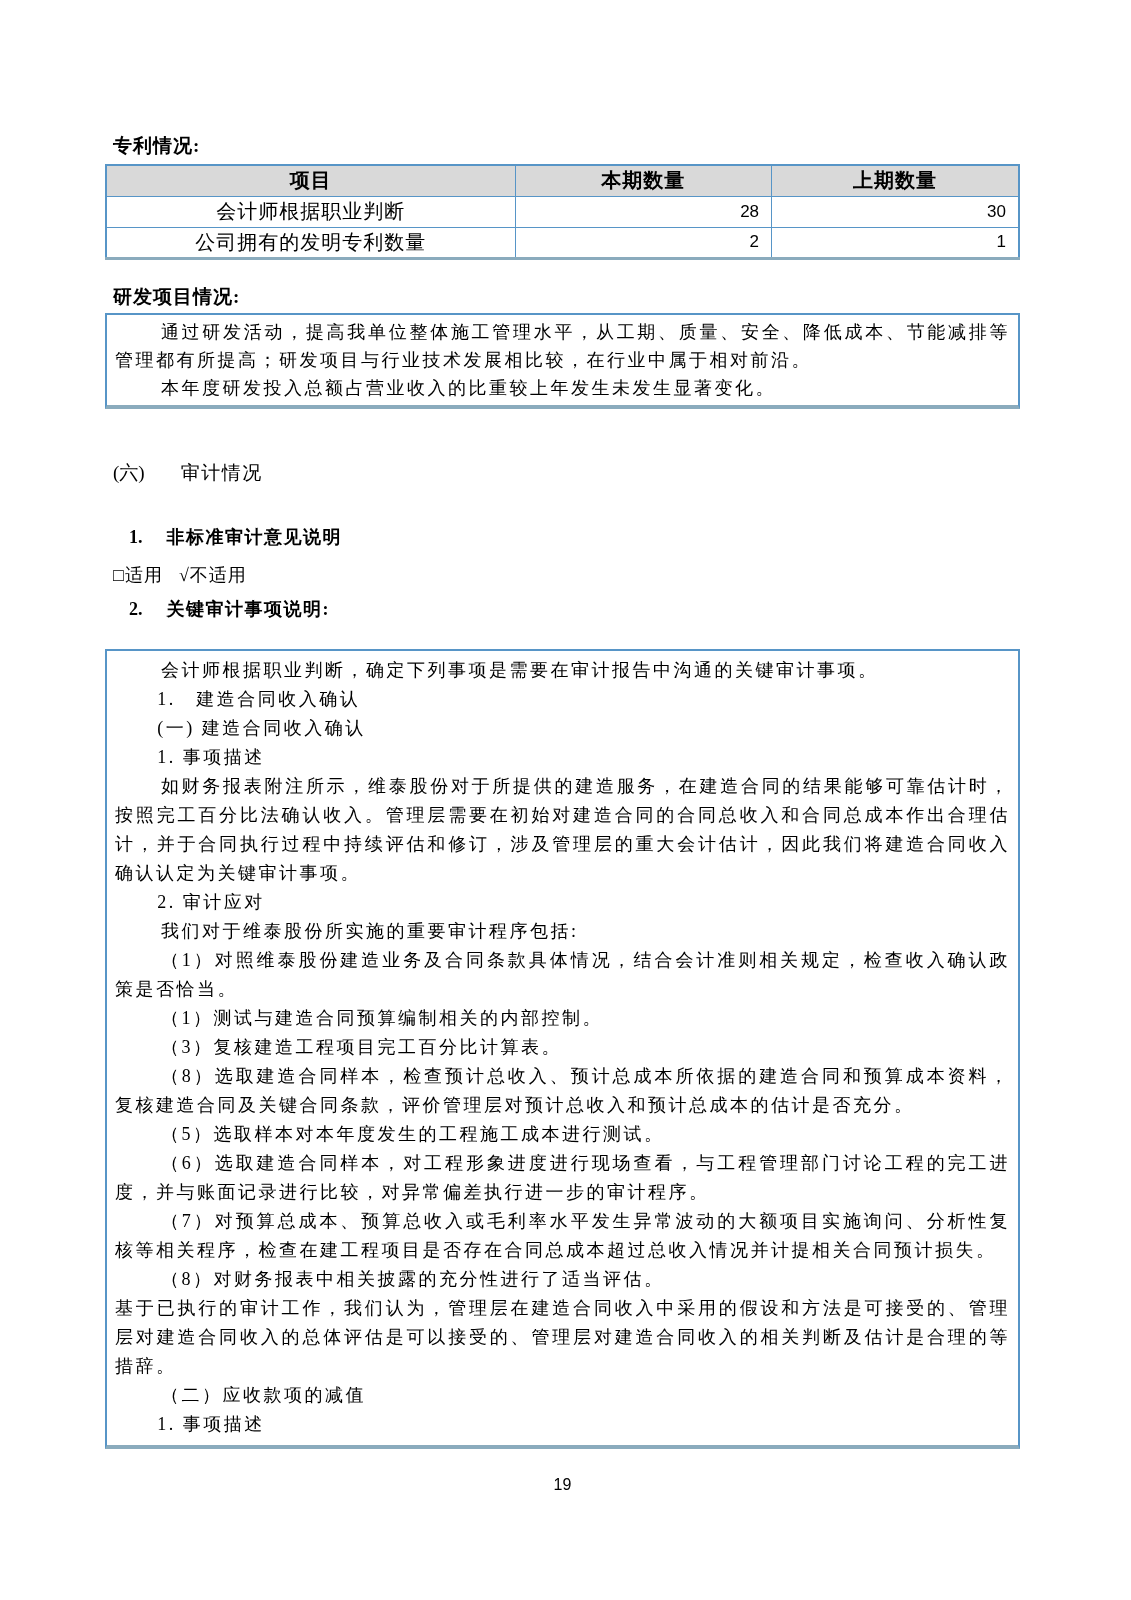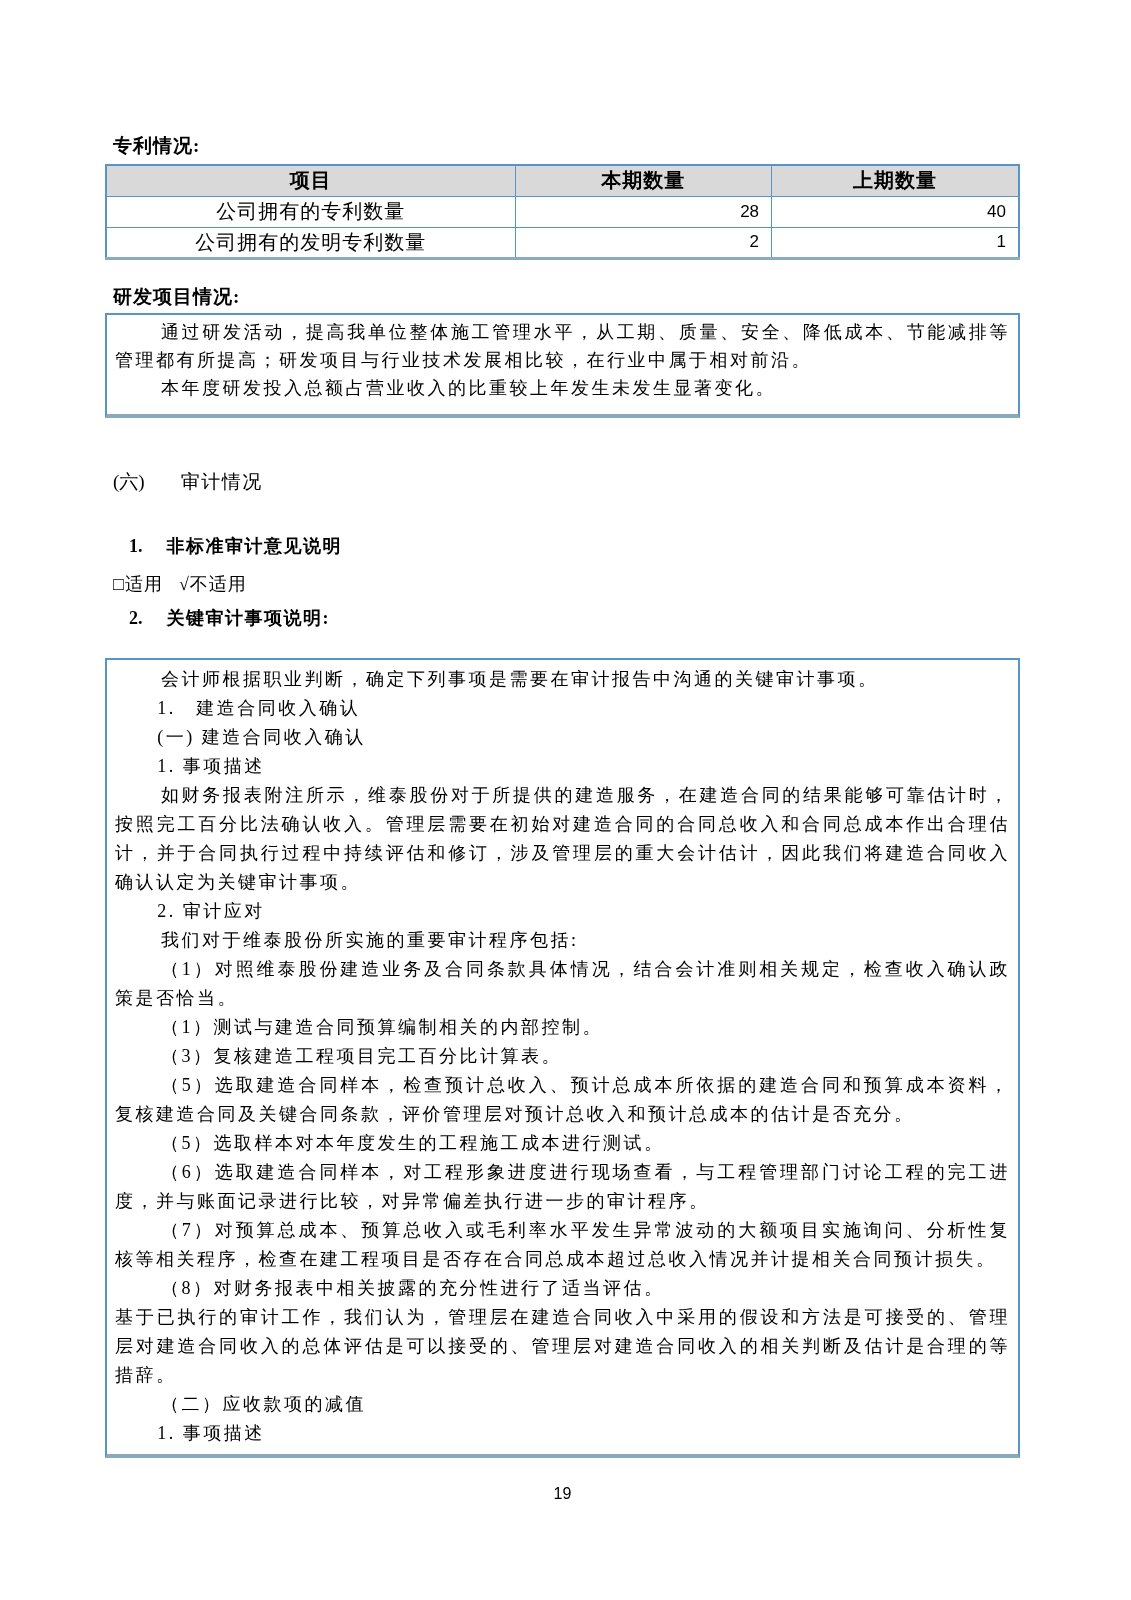--- a/index.html
+++ b/index.html
@@ -71,21 +71,21 @@
     border:2px solid var(--border-blue);
     border-bottom:4px solid var(--border-thick);
     padding:5px 8px 6px 8px;
     font-size:18px;line-height:29px;letter-spacing:2.5px;
   }
   .tbox p{text-align:justify;}
   .tbox p.indent{text-indent:2.55em;}
   .tbox p.flat{text-indent:0;}
   .tbox p.sub{padding-left:2.35em;}
   .tbox p.last{text-align:left;}
-  .rd-box{line-height:28px;padding-top:3px;padding-bottom:12px;}
+  .rd-box{line-height:28px;padding-top:3px;padding-bottom:3px;}
   .audit-box{margin-top:29px;}
   
   .page-number{
     margin-top:27px;text-align:center;
     font-size:16px;letter-spacing:0;
     font-family:"Liberation Sans","DejaVu Sans",sans-serif;
   }
 </style>
 </head>
 <body>
@@ -102,23 +102,23 @@
     </colgroup>
     <thead>
       <tr>
         <th>项目</th>
         <th>本期数量</th>
         <th>上期数量</th>
       </tr>
     </thead>
     <tbody>
       <tr>
-        <td class="c1">公司拥有的专利数量</td>
+        <td class="c1">会计师根据职业判断</td>
         <td class="num">28</td>
-        <td class="num">40</td>
+        <td class="num">30</td>
       </tr>
       <tr>
         <td class="c1">公司拥有的发明专利数量</td>
         <td class="num">2</td>
         <td class="num">1</td>
       </tr>
     </tbody>
   </table>
 
   <div class="h-small h-rd">研发项目情况:</div>
@@ -148,21 +148,21 @@
     <p class="indent">会计师根据职业判断，确定下列事项是需要在审计报告中沟通的关键审计事项。</p>
     <p class="sub">1.　建造合同收入确认</p>
     <p class="sub">(一) 建造合同收入确认</p>
     <p class="sub">1. 事项描述</p>
     <p class="indent">如财务报表附注所示，维泰股份对于所提供的建造服务，在建造合同的结果能够可靠估计时，按照完工百分比法确认收入。管理层需要在初始对建造合同的合同总收入和合同总成本作出合理估计，并于合同执行过程中持续评估和修订，涉及管理层的重大会计估计，因此我们将建造合同收入确认认定为关键审计事项。</p>
     <p class="sub">2. 审计应对</p>
     <p class="indent last">我们对于维泰股份所实施的重要审计程序包括:</p>
     <p class="indent">（1）对照维泰股份建造业务及合同条款具体情况，结合会计准则相关规定，检查收入确认政策是否恰当。</p>
     <p class="indent last">（1）测试与建造合同预算编制相关的内部控制。</p>
     <p class="indent last">（3）复核建造工程项目完工百分比计算表。</p>
-    <p class="indent">（5）选取建造合同样本，检查预计总收入、预计总成本所依据的建造合同和预算成本资料，复核建造合同及关键合同条款，评价管理层对预计总收入和预计总成本的估计是否充分。</p>
+    <p class="indent">（8）选取建造合同样本，检查预计总收入、预计总成本所依据的建造合同和预算成本资料，复核建造合同及关键合同条款，评价管理层对预计总收入和预计总成本的估计是否充分。</p>
     <p class="indent last">（5）选取样本对本年度发生的工程施工成本进行测试。</p>
     <p class="indent">（6）选取建造合同样本，对工程形象进度进行现场查看，与工程管理部门讨论工程的完工进度，并与账面记录进行比较，对异常偏差执行进一步的审计程序。</p>
     <p class="indent">（7）对预算总成本、预算总收入或毛利率水平发生异常波动的大额项目实施询问、分析性复核等相关程序，检查在建工程项目是否存在合同总成本超过总收入情况并计提相关合同预计损失。</p>
     <p class="indent last">（8）对财务报表中相关披露的充分性进行了适当评估。</p>
     <p class="flat">基于已执行的审计工作，我们认为，管理层在建造合同收入中采用的假设和方法是可接受的、管理层对建造合同收入的总体评估是可以接受的、管理层对建造合同收入的相关判断及估计是合理的等措辞。</p>
     <p class="indent last">（二）应收款项的减值</p>
     <p class="sub">1. 事项描述</p>
   </div>
 
   <div class="page-number">19</div>

